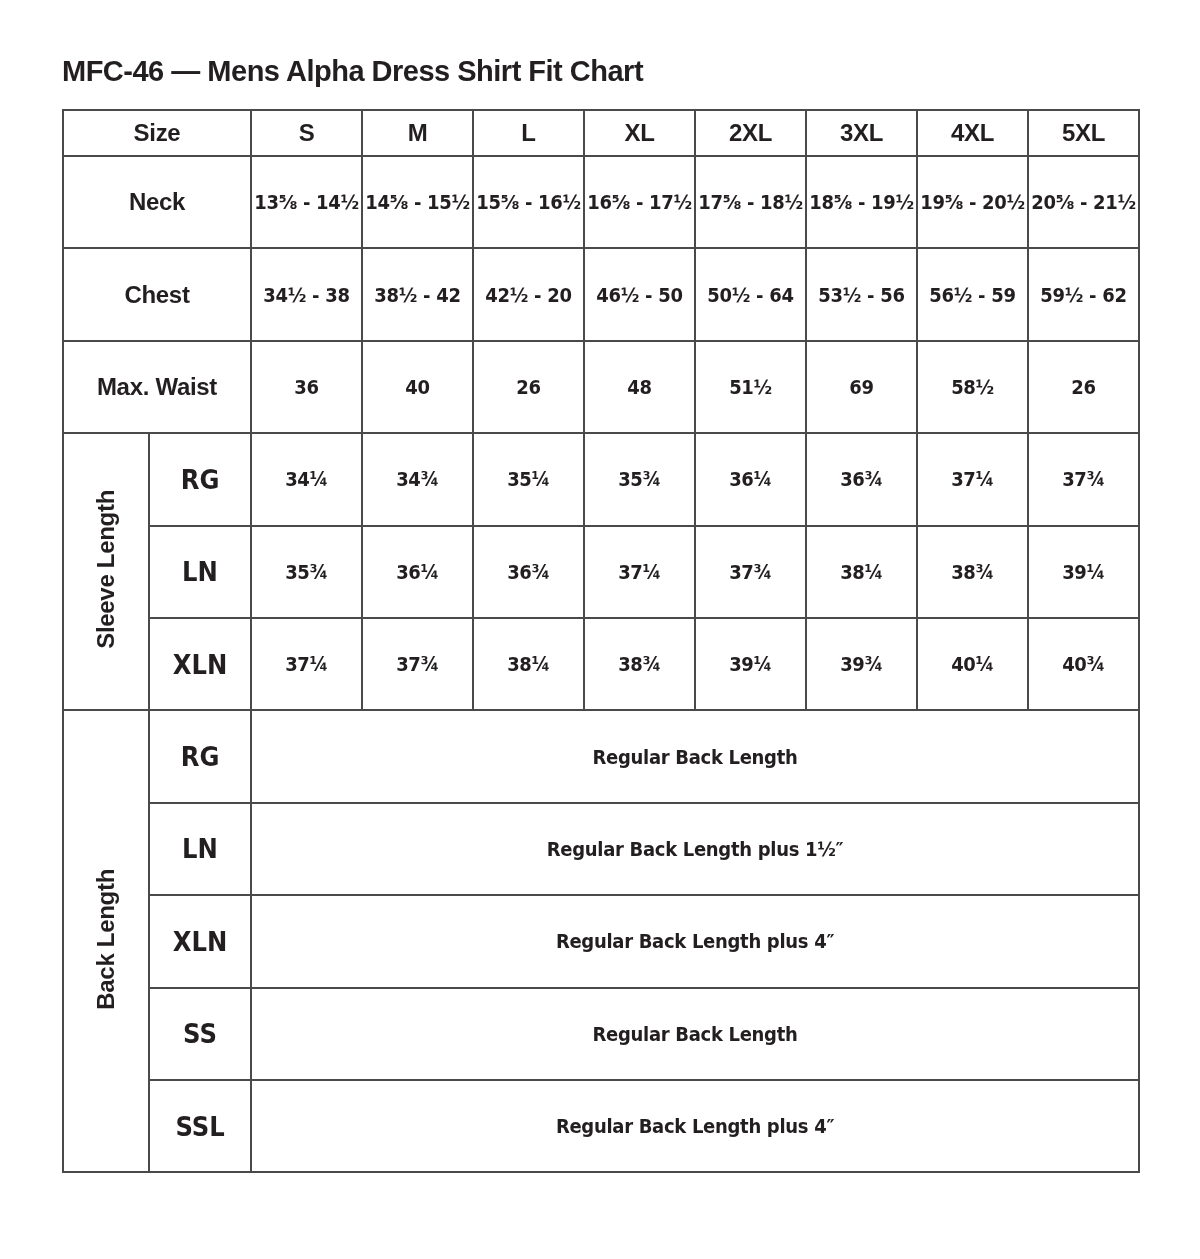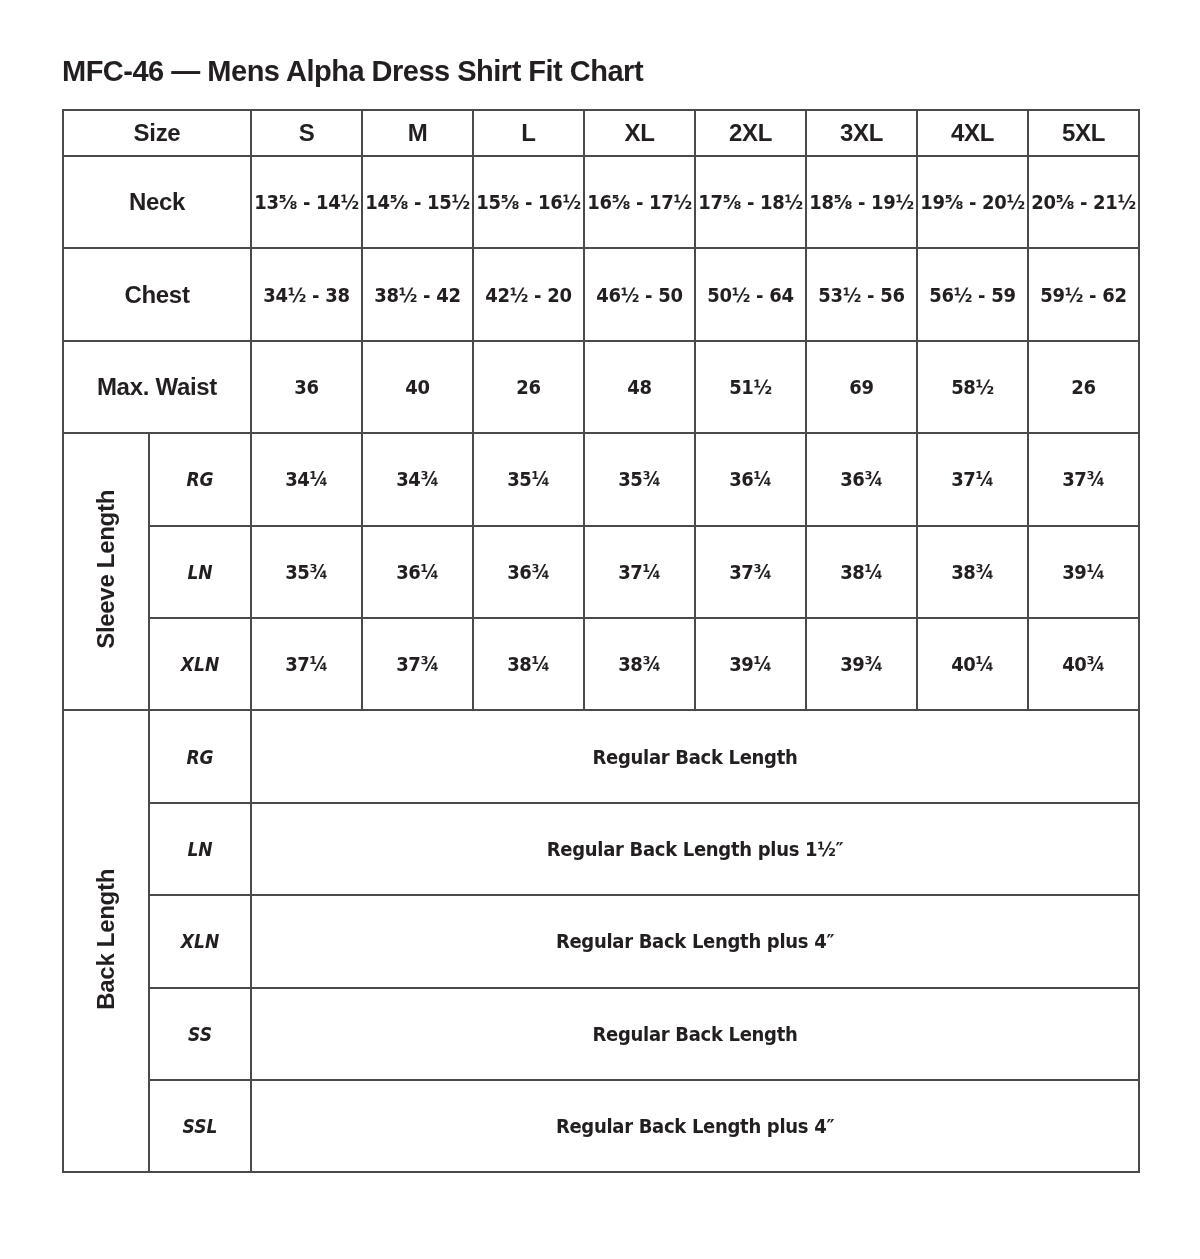--- a/index.html
+++ b/index.html
@@ -60,23 +60,22 @@
     writing-mode: vertical-rl;
     transform: rotate(180deg);
     font-size: 24px;
     font-weight: bold;
     letter-spacing: -0.3px;
     line-height: 1;
   }
   .code-cell {
     font-family: "DejaVu Sans", "Liberation Sans", sans-serif;
     font-stretch: condensed;
-    font-size: 19px;
-    font-weight: bold;
-    font-style: italic;
+    font-size: 27px;
+    font-weight: bold;
   }
   .val-cell, .span-cell {
     font-family: "DejaVu Sans", "Liberation Sans", sans-serif;
     font-stretch: condensed;
     font-size: 20px;
     font-weight: bold;
     letter-spacing: -0.3px;
     white-space: nowrap;
     border-radius: 18px;
   }

